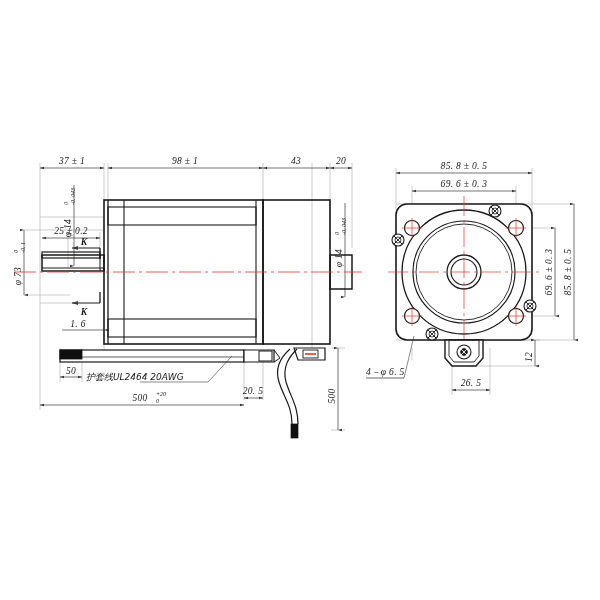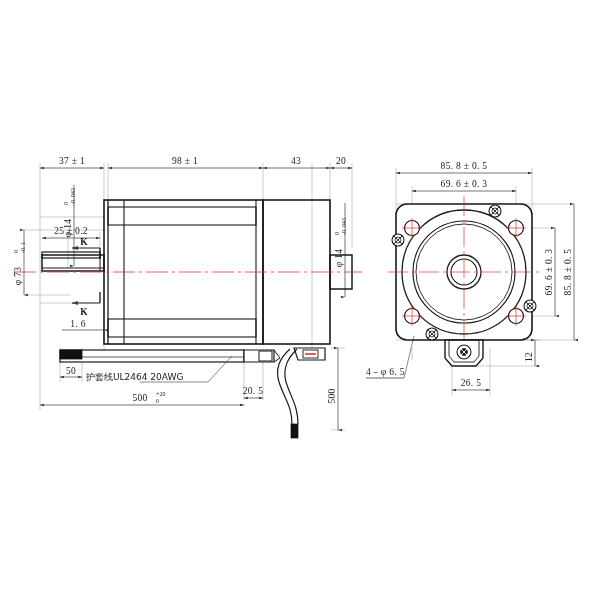--- a/index.html
+++ b/index.html
@@ -12,20 +12,21 @@
     width: 600px;
     height: 600px;
     overflow: hidden;
     font-family: "Liberation Serif", serif;
   }
   #drawing-root {
     position: relative;
     width: 600px;
     height: 600px;
     background: #ffffff;
+    font-style: italic;
   }
   svg#drawing-canvas {
     display: block;
     width: 600px;
     height: 600px;
   }
   .dim-text {
     font-family: "Liberation Serif", serif;
     font-size: 9.5px;
     fill: #1a1a1a;

